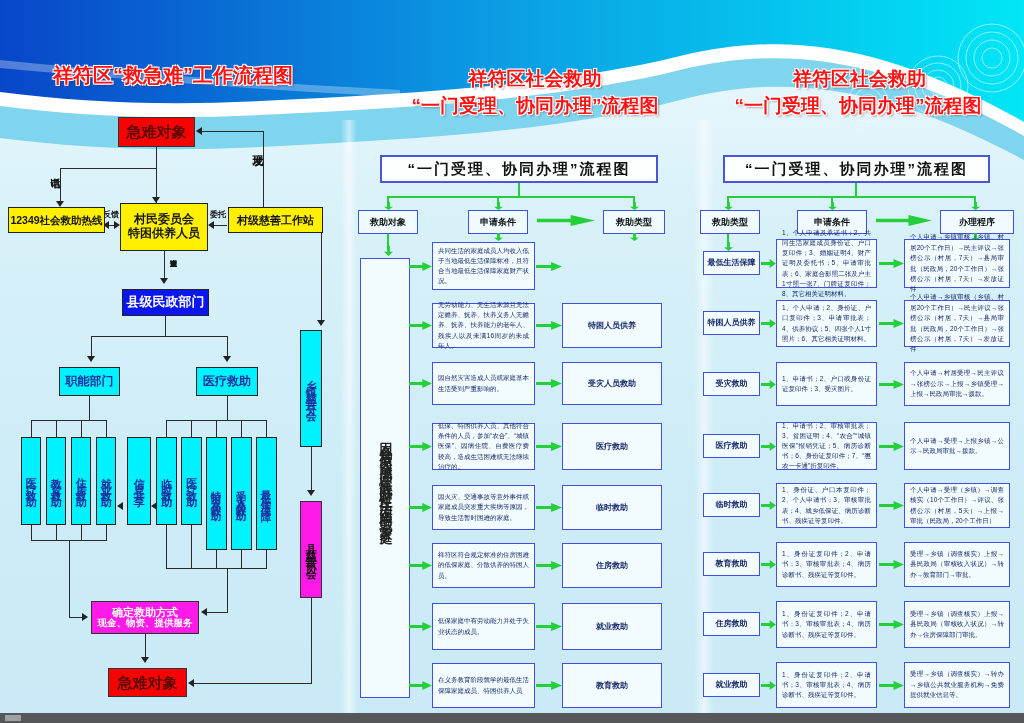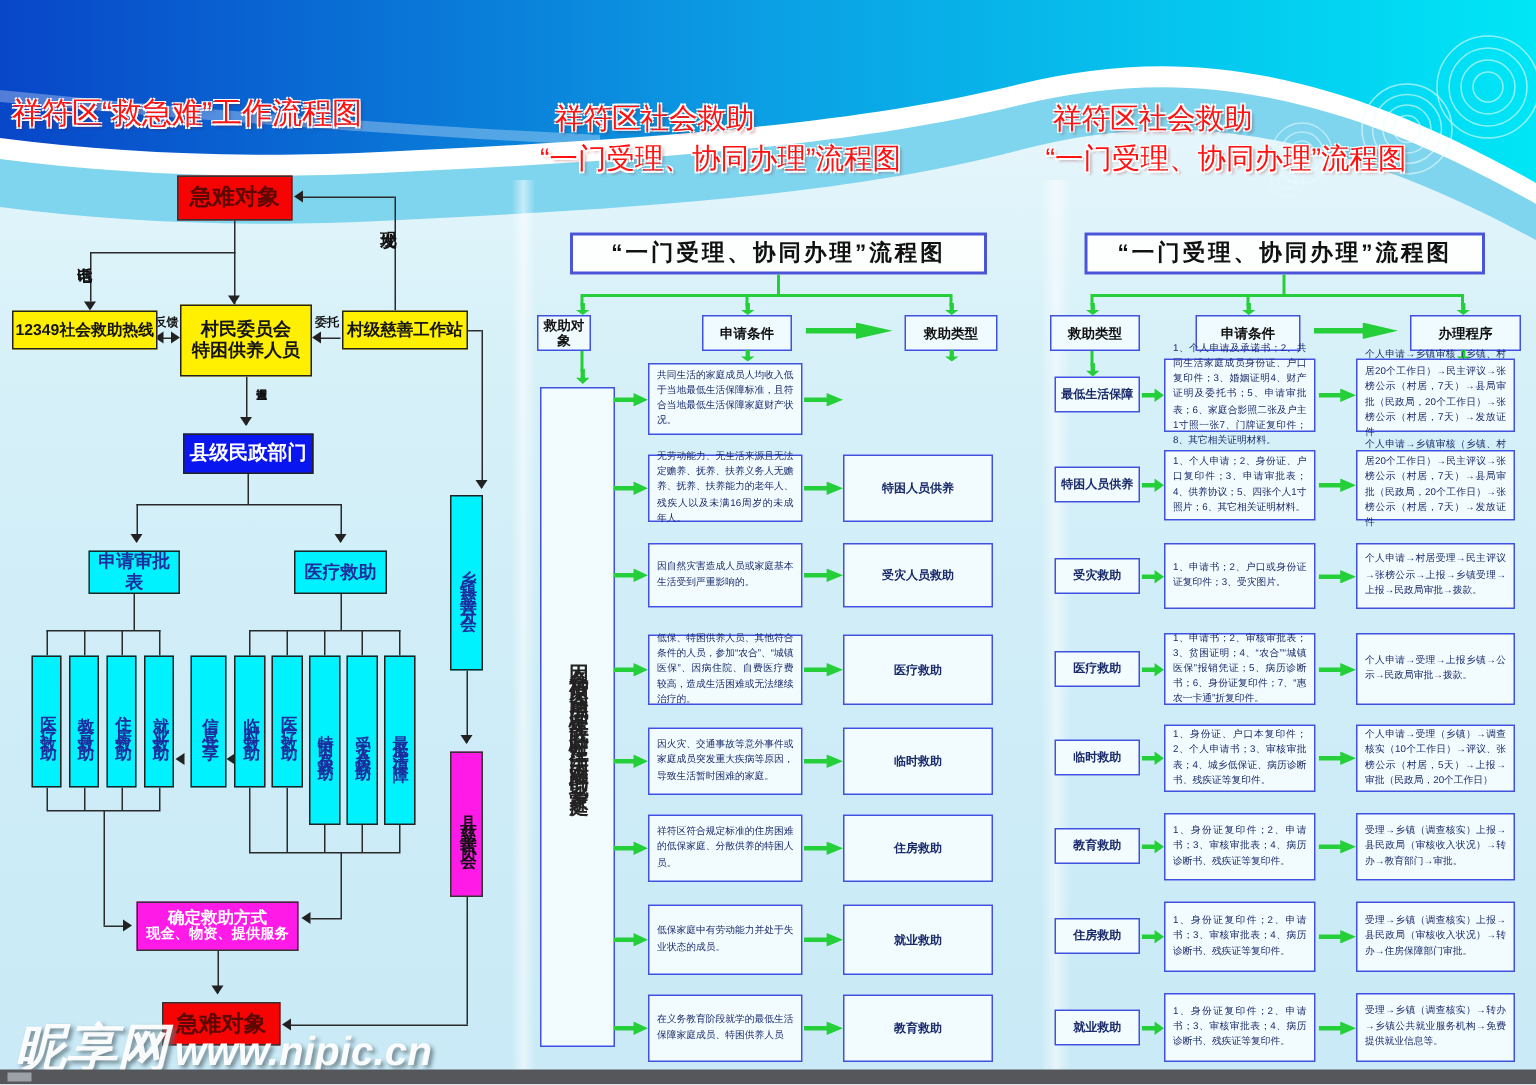--- a/index.html
+++ b/index.html
@@ -9,21 +9,21 @@
   .abs{position:absolute}
   .b{position:absolute;box-sizing:border-box;display:flex;align-items:center;justify-content:center;text-align:center;line-height:1.15}
   .yel{background:#ffef00;border:1px solid #222;color:#151515;font-weight:bold}
   .cyn{background:#00f2ff;border:1px solid #222;color:#1c2f9e;font-weight:bold}
   .blu{background:#0a16f0;border:1px solid #222;color:#fff;font-weight:bold}
   .mag{background:#ff1ae8;border:1px solid #333;font-weight:bold}
   .redb{background:#f60404;border:1px solid #333;color:#5c0700;font-weight:bold}
   .wb{background:#f2fcff;border:1.5px solid #3f51e0;color:#1a2a6b}
   .hd{background:#fdffff;border:2px solid #4a55d8;color:#111;font-weight:bold;letter-spacing:2px}
   .vt{writing-mode:vertical-rl;text-orientation:upright}
-  .title{position:absolute;text-align:left;font-weight:normal;color:#fe1212;
+  .title{position:absolute;text-align:center;font-weight:bold;color:#fe1212;
     text-shadow:1px 1px 0 #fff,-1px -1px 0 #fff,1px -1px 0 #fff,-1px 1px 0 #fff,2px 2px 2px rgba(120,0,0,.35)}
   .ln{position:absolute;background:#2a2a2a}
   .ah{position:absolute;width:0;height:0;border:solid transparent}
   .ah-d{border-width:6px 4px 0 4px;border-top-color:#222}
   .ah-l{border-width:4px 6px 4px 0;border-right-color:#222}
   .ah-r{border-width:4px 0 4px 6px;border-left-color:#222}
   .gar{position:absolute;height:9px;background:#25cf3a;
     clip-path:polygon(0 34%,58% 34%,58% 0,100% 50%,58% 100%,58% 66%,0 66%)}
   .gad{position:absolute;width:9px;background:#25cf3a;
     clip-path:polygon(34% 0,66% 0,66% 58%,100% 58%,50% 100%,0 58%,34% 58%)}
@@ -157,23 +157,23 @@
   <span class="vlab" style="left:48px;top:170px;font-size:10px">电话</span>
   <span class="vlab" style="left:250px;top:146px;font-size:11px">发现</span>
   <span class="slab" style="left:103px;top:209px;font-size:8px">反馈</span>
   <span class="slab" style="left:210px;top:209px;font-size:8px">委托</span>
   <span class="vlab" style="left:168px;top:254px;font-size:7px">调查上报</span>
 
   <div class="b redb" style="left:118px;top:117px;width:77px;height:30px;font-size:15px">急难对象</div>
   <div class="b yel" style="left:8px;top:207px;width:97px;height:26px;font-size:10.5px">12349社会救助热线</div>
   <div class="b yel pre" style="left:120px;top:203px;width:88px;height:48px;font-size:12px">村民委员会
 特困供养人员</div>
-  <div class="b yel" style="left:228px;top:207px;width:84px;height:26px;font-size:11px">村级慈善工作站</div>
+  <div class="b yel" style="left:228px;top:207px;width:95px;height:26px;font-size:11px">村级慈善工作站</div>
   <div class="b blu" style="left:122px;top:289px;width:87px;height:27px;font-size:13px">县级民政部门</div>
-  <div class="b cyn" style="left:59px;top:367px;width:61px;height:29px;font-size:12px">申请审批表</div>
+  <div class="b cyn" style="left:59px;top:367px;width:61px;height:29px;font-size:12px">职能部门</div>
   <div class="b cyn" style="left:196px;top:367px;width:62px;height:29px;font-size:12px">医疗救助</div>
 
   <div class="b cyn vt" style="left:21px;top:437px;width:20px;height:88px;font-size:11px;letter-spacing:6px">医疗救助</div>
   <div class="b cyn vt" style="left:46px;top:437px;width:20px;height:88px;font-size:11px;letter-spacing:6px">教育救助</div>
   <div class="b cyn vt" style="left:71px;top:437px;width:20px;height:88px;font-size:11px;letter-spacing:6px">住房救助</div>
   <div class="b cyn vt" style="left:96px;top:437px;width:20px;height:88px;font-size:11px;letter-spacing:6px">就业救助</div>
   <div class="b cyn vt" style="left:127px;top:437px;width:24px;height:88px;font-size:11px;letter-spacing:6px">信息共享</div>
   <div class="b cyn vt" style="left:156px;top:437px;width:21px;height:88px;font-size:11px;letter-spacing:6px">临时救助</div>
   <div class="b cyn vt" style="left:181px;top:437px;width:21px;height:88px;font-size:11px;letter-spacing:6px">医疗救助</div>
   <div class="b cyn vt" style="left:206px;top:437px;width:21px;height:113px;font-size:10.5px;letter-spacing:4px">特困人员救助</div>
@@ -195,21 +195,21 @@
 
   <i class="gln" style="left:518px;top:183px;width:2px;height:14px"></i>
   <i class="gln" style="left:388px;top:196px;width:246px;height:2px"></i>
   <i class="gln" style="left:387px;top:196px;width:2px;height:8px"></i>
   <i class="gad" style="left:384px;top:202px;height:8px"></i>
   <i class="gln" style="left:497px;top:196px;width:2px;height:8px"></i>
   <i class="gad" style="left:494px;top:202px;height:8px"></i>
   <i class="gln" style="left:633px;top:196px;width:2px;height:8px"></i>
   <i class="gad" style="left:630px;top:202px;height:8px"></i>
 
-  <div class="b colh" style="left:358px;top:210px;width:36px">救助对象</div>
+  <div class="b colh" style="left:358px;top:210px;width:60px">救助对象</div>
   <div class="b colh" style="left:468px;top:210px;width:60px">申请条件</div>
   <div class="b colh" style="left:603px;top:210px;width:62px">救助类型</div>
   <i class="gar" style="left:537px;top:215px;width:58px;height:11px"></i>
   <i class="gln" style="left:387px;top:234px;width:2px;height:14px"></i>
   <i class="gad" style="left:384px;top:246px;height:10px"></i>
   <i class="gad" style="left:494px;top:233px;height:8px"></i>
   <i class="gad" style="left:630px;top:233px;height:8px"></i>
 
   <div class="b wb vt" style="left:360px;top:258px;width:50px;height:440px;font-size:13px;font-weight:bold;letter-spacing:4px;color:#222">因各种原因造成固定性或临时性生活困难的城乡家庭</div>
 
@@ -314,21 +314,17 @@
   <div class="b wb mat" style="left:776px;top:601px;height:47px">1、身份证复印件；2、申请书；3、审核审批表；4、病历诊断书、残疾证等复印件。</div>
   <i class="gar" style="left:879px;top:620px;width:25px"></i>
   <div class="b wb proc" style="left:904px;top:601px;height:47px">受理→乡镇（调查核实）上报→县民政局（审核收入状况）→转办→住房保障部门审批。</div>
 
   <div class="b wb cat" style="left:703px;top:673px">就业救助</div>
   <i class="gar" style="left:761px;top:681px;width:15px"></i>
   <div class="b wb mat" style="left:776px;top:662px;height:46px">1、身份证复印件；2、申请书；3、审核审批表；4、病历诊断书、残疾证等复印件。</div>
   <i class="gar" style="left:879px;top:681px;width:25px"></i>
   <div class="b wb proc" style="left:904px;top:662px;height:46px">受理→乡镇（调查核实）→转办→乡镇公共就业服务机构→免费提供就业信息等。</div>
 
-  <div class="wm-nipic">
-    <span style="font-size:34px">昵享网</span>
-    <span style="font-size:27px">www.nipic.cn</span>
-  </div>
   <div class="botbar">
     <i class="abs" style="left:5px;top:2px;width:16px;height:6px;background:#9da2a8"></i>
   </div>
 
 </div>
 
 </body></html>

